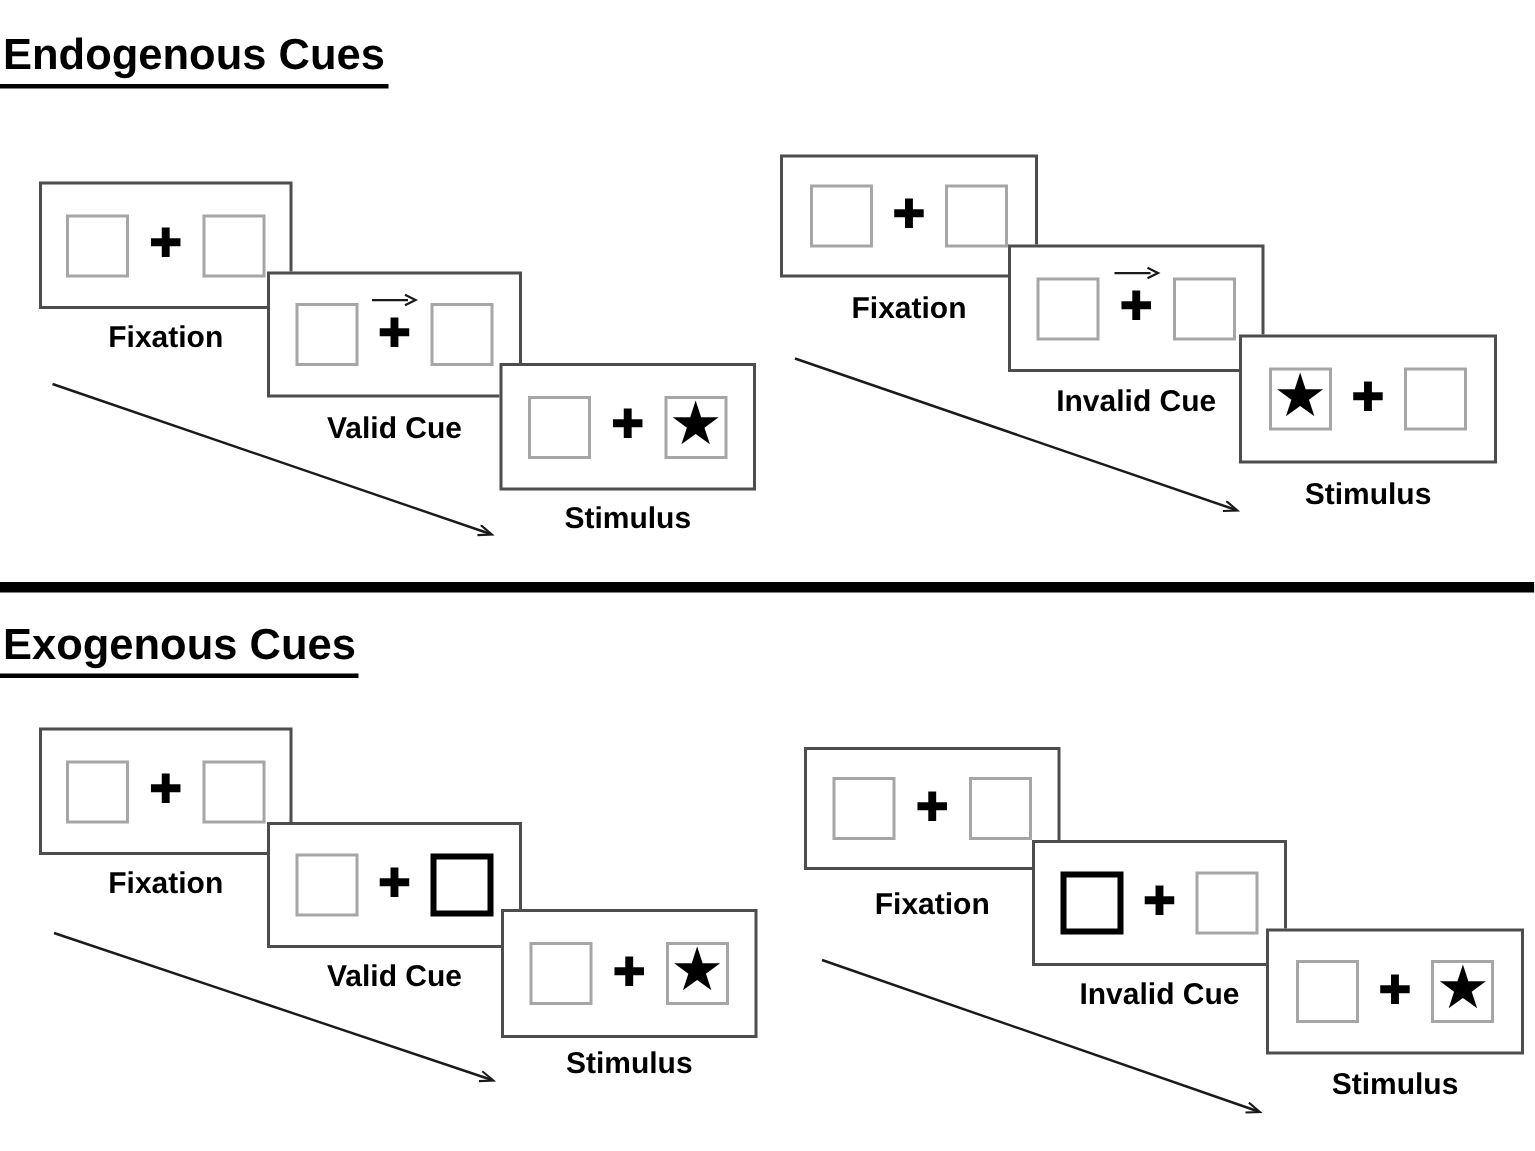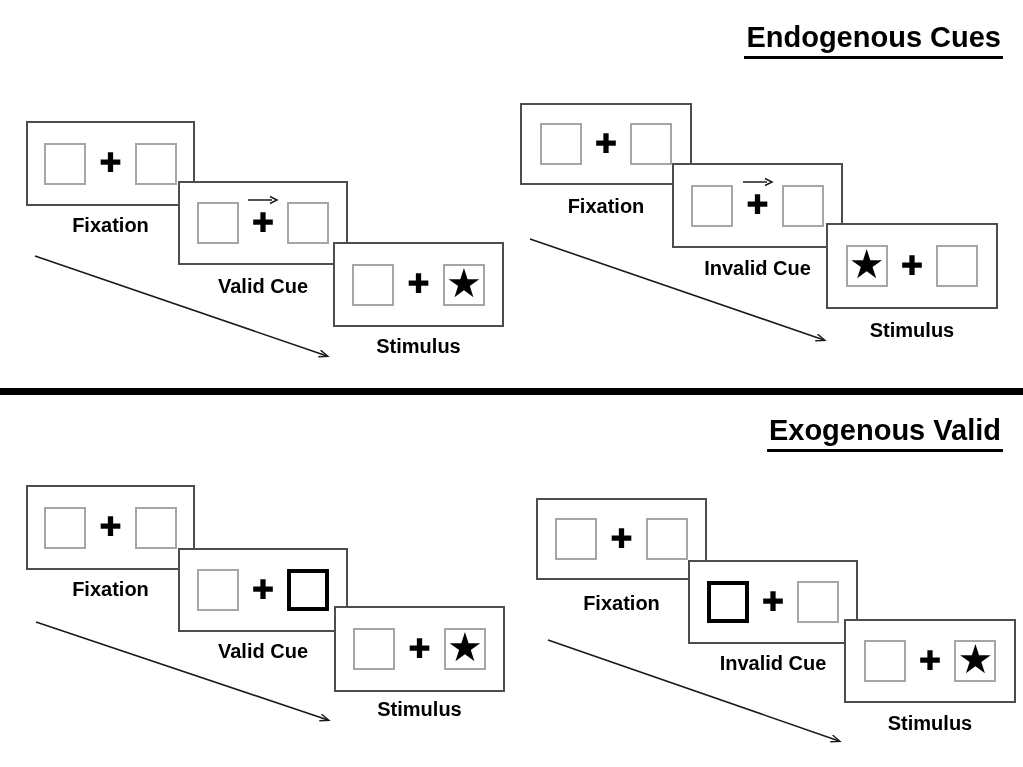--- a/index.html
+++ b/index.html
@@ -1,19 +1,19 @@
 <!DOCTYPE html>
 <html><head>
 <meta charset="utf-8">
 <style>
   html,body{margin:0;padding:0;background:#ffffff;}
   body{width:1023px;height:767px;position:relative;font-family:"Liberation Sans",sans-serif;color:#000;}
   .canvas{position:absolute;left:0;top:0;width:1023px;height:767px;background:#fff;overflow:hidden;}
 
-  .title{position:absolute;left:0;width:1003px;text-align:right;margin:0;
+  .title{position:absolute;left:0;width:1003px;text-align:left;margin:0;
          font:bold 29px/1.1 "Liberation Sans",sans-serif;letter-spacing:0px;}
   .title .u{display:inline-block;border-bottom:3px solid #000;padding:0 2px 2px 2px;}
 
   .divider{position:absolute;left:0;top:388px;width:1023px;height:7px;background:#000;}
 
   .panel{position:absolute;background:#ffffff;border:2px solid #4d4d4d;
          display:flex;align-items:center;justify-content:center;gap:13px;box-sizing:border-box;}
   .box{width:42px;height:42px;border:2px solid #a6a6a6;background:#fff;box-sizing:border-box;
        display:flex;align-items:center;justify-content:center;}
   .box.cue{border:4px solid #000;}
@@ -26,21 +26,21 @@
 
   .overlay{position:absolute;left:0;top:0;width:1023px;height:767px;}
 </style>
 </head>
 <body>
 
 <div class="canvas">
 
   <h1 class="title" style="top:22px;"><span class="u">Endogenous Cues</span></h1>
   <div class="divider"></div>
-  <h1 class="title" style="top:415px;"><span class="u">Exogenous Valid</span></h1>
+  <h1 class="title" style="top:415px;"><span class="u">Exogenous Cues</span></h1>
 
   <svg class="overlay" viewBox="0 0 1023 767">
     <defs>
       <marker id="ah" markerWidth="12" markerHeight="10" refX="9" refY="4" orient="auto" markerUnits="userSpaceOnUse">
         <polyline points="1,0.5 10,4 1,7.5" fill="none" stroke="#1a1a1a" stroke-width="1.4"></polyline>
       </marker>
     </defs>
     <line x1="35" y1="256" x2="327" y2="356" stroke="#1a1a1a" stroke-width="1.6" marker-end="url(#ah)"></line>
     <line x1="530" y1="239" x2="824" y2="340" stroke="#1a1a1a" stroke-width="1.6" marker-end="url(#ah)"></line>
     <line x1="36" y1="622" x2="328" y2="720" stroke="#1a1a1a" stroke-width="1.6" marker-end="url(#ah)"></line>

